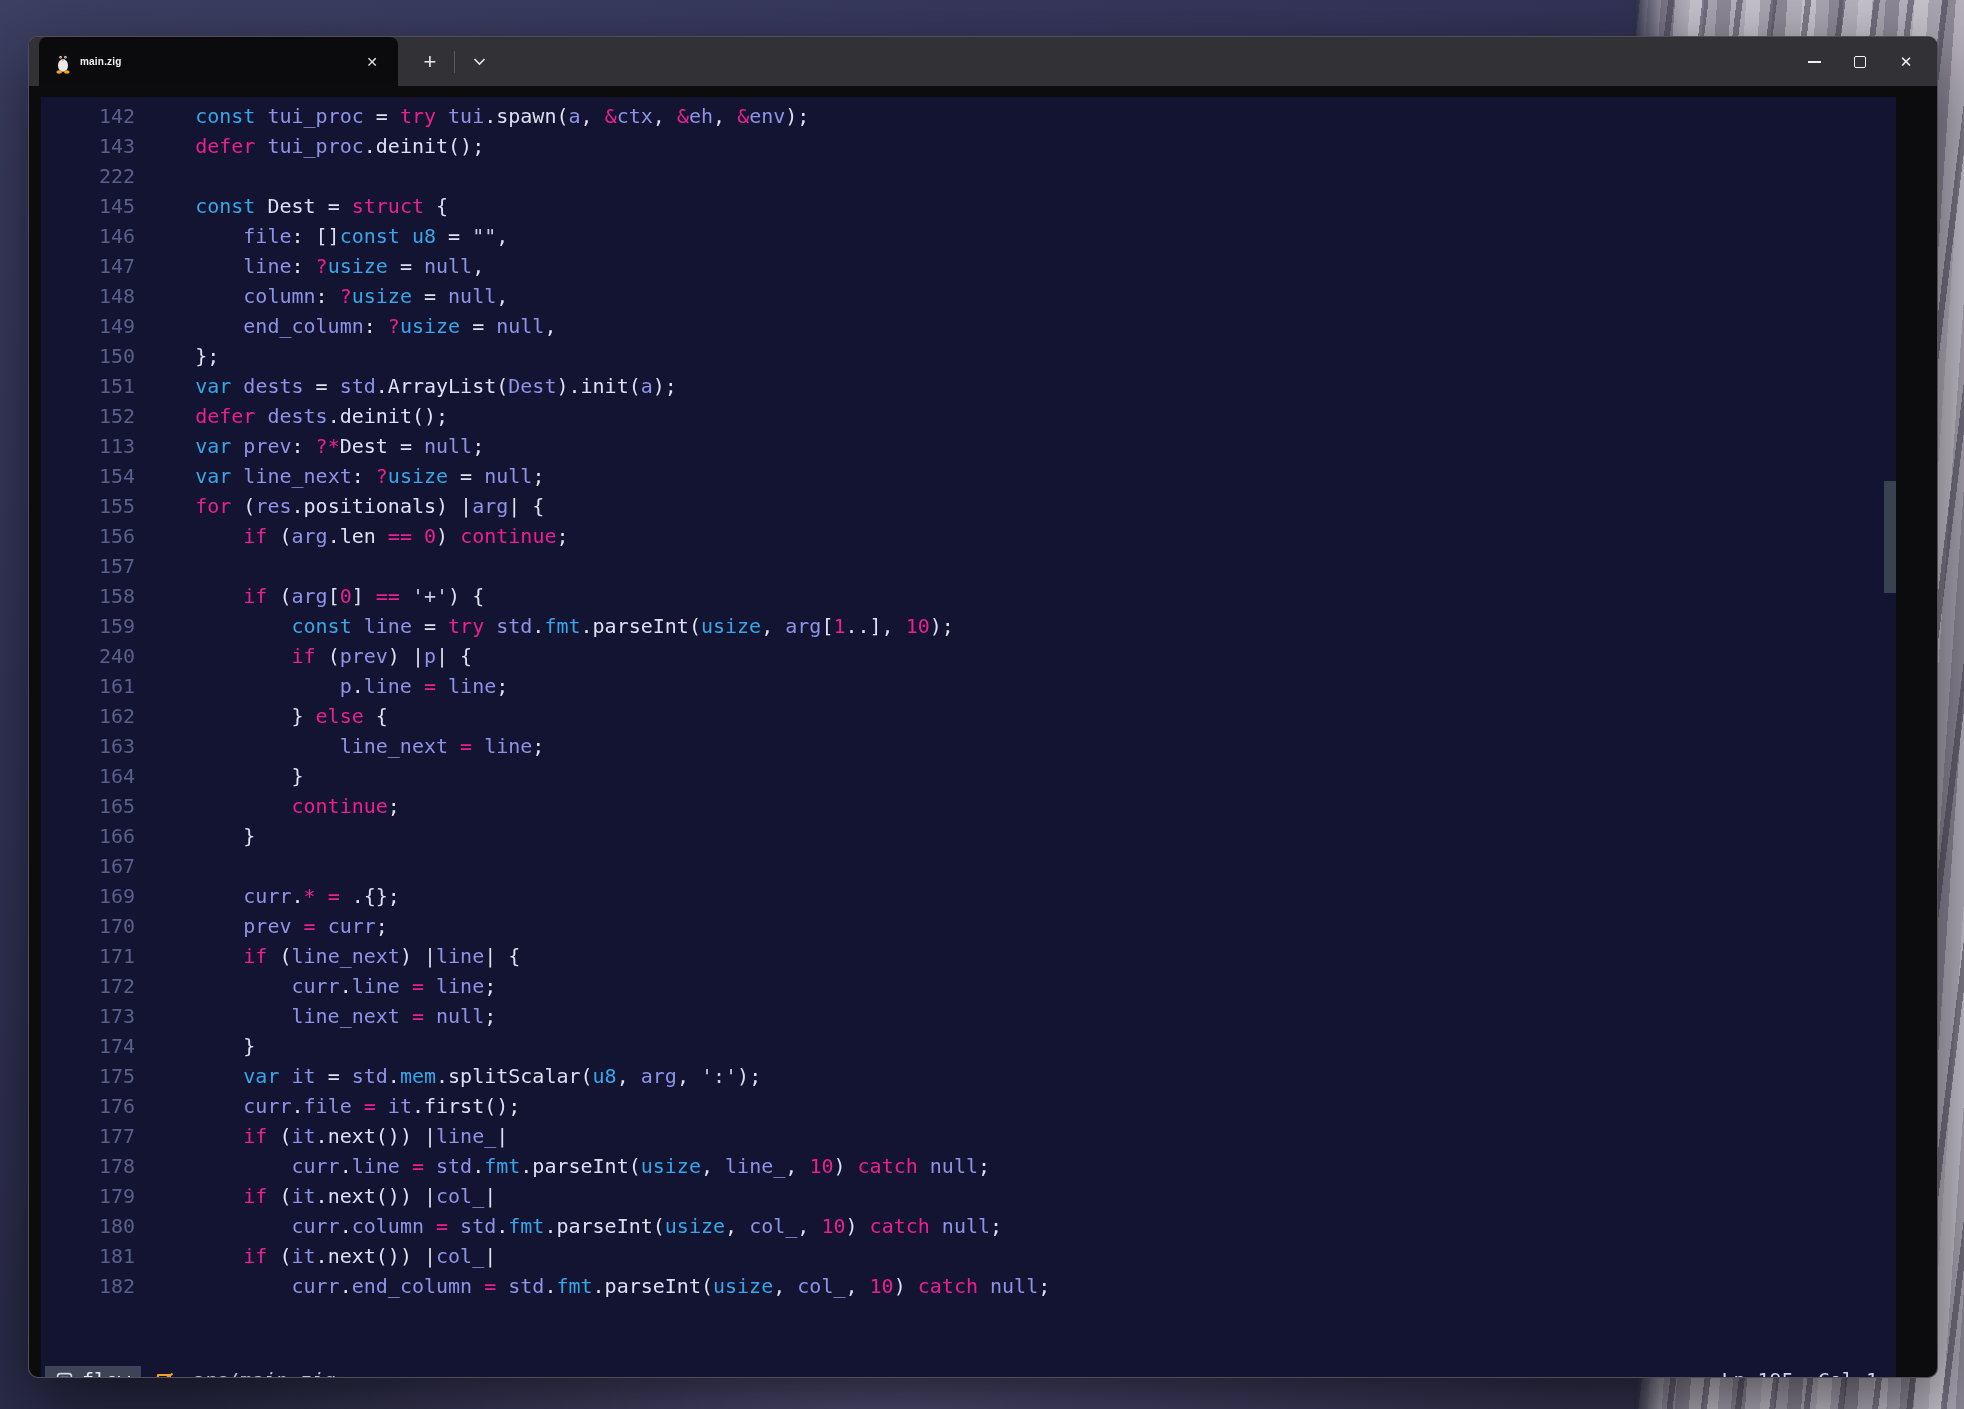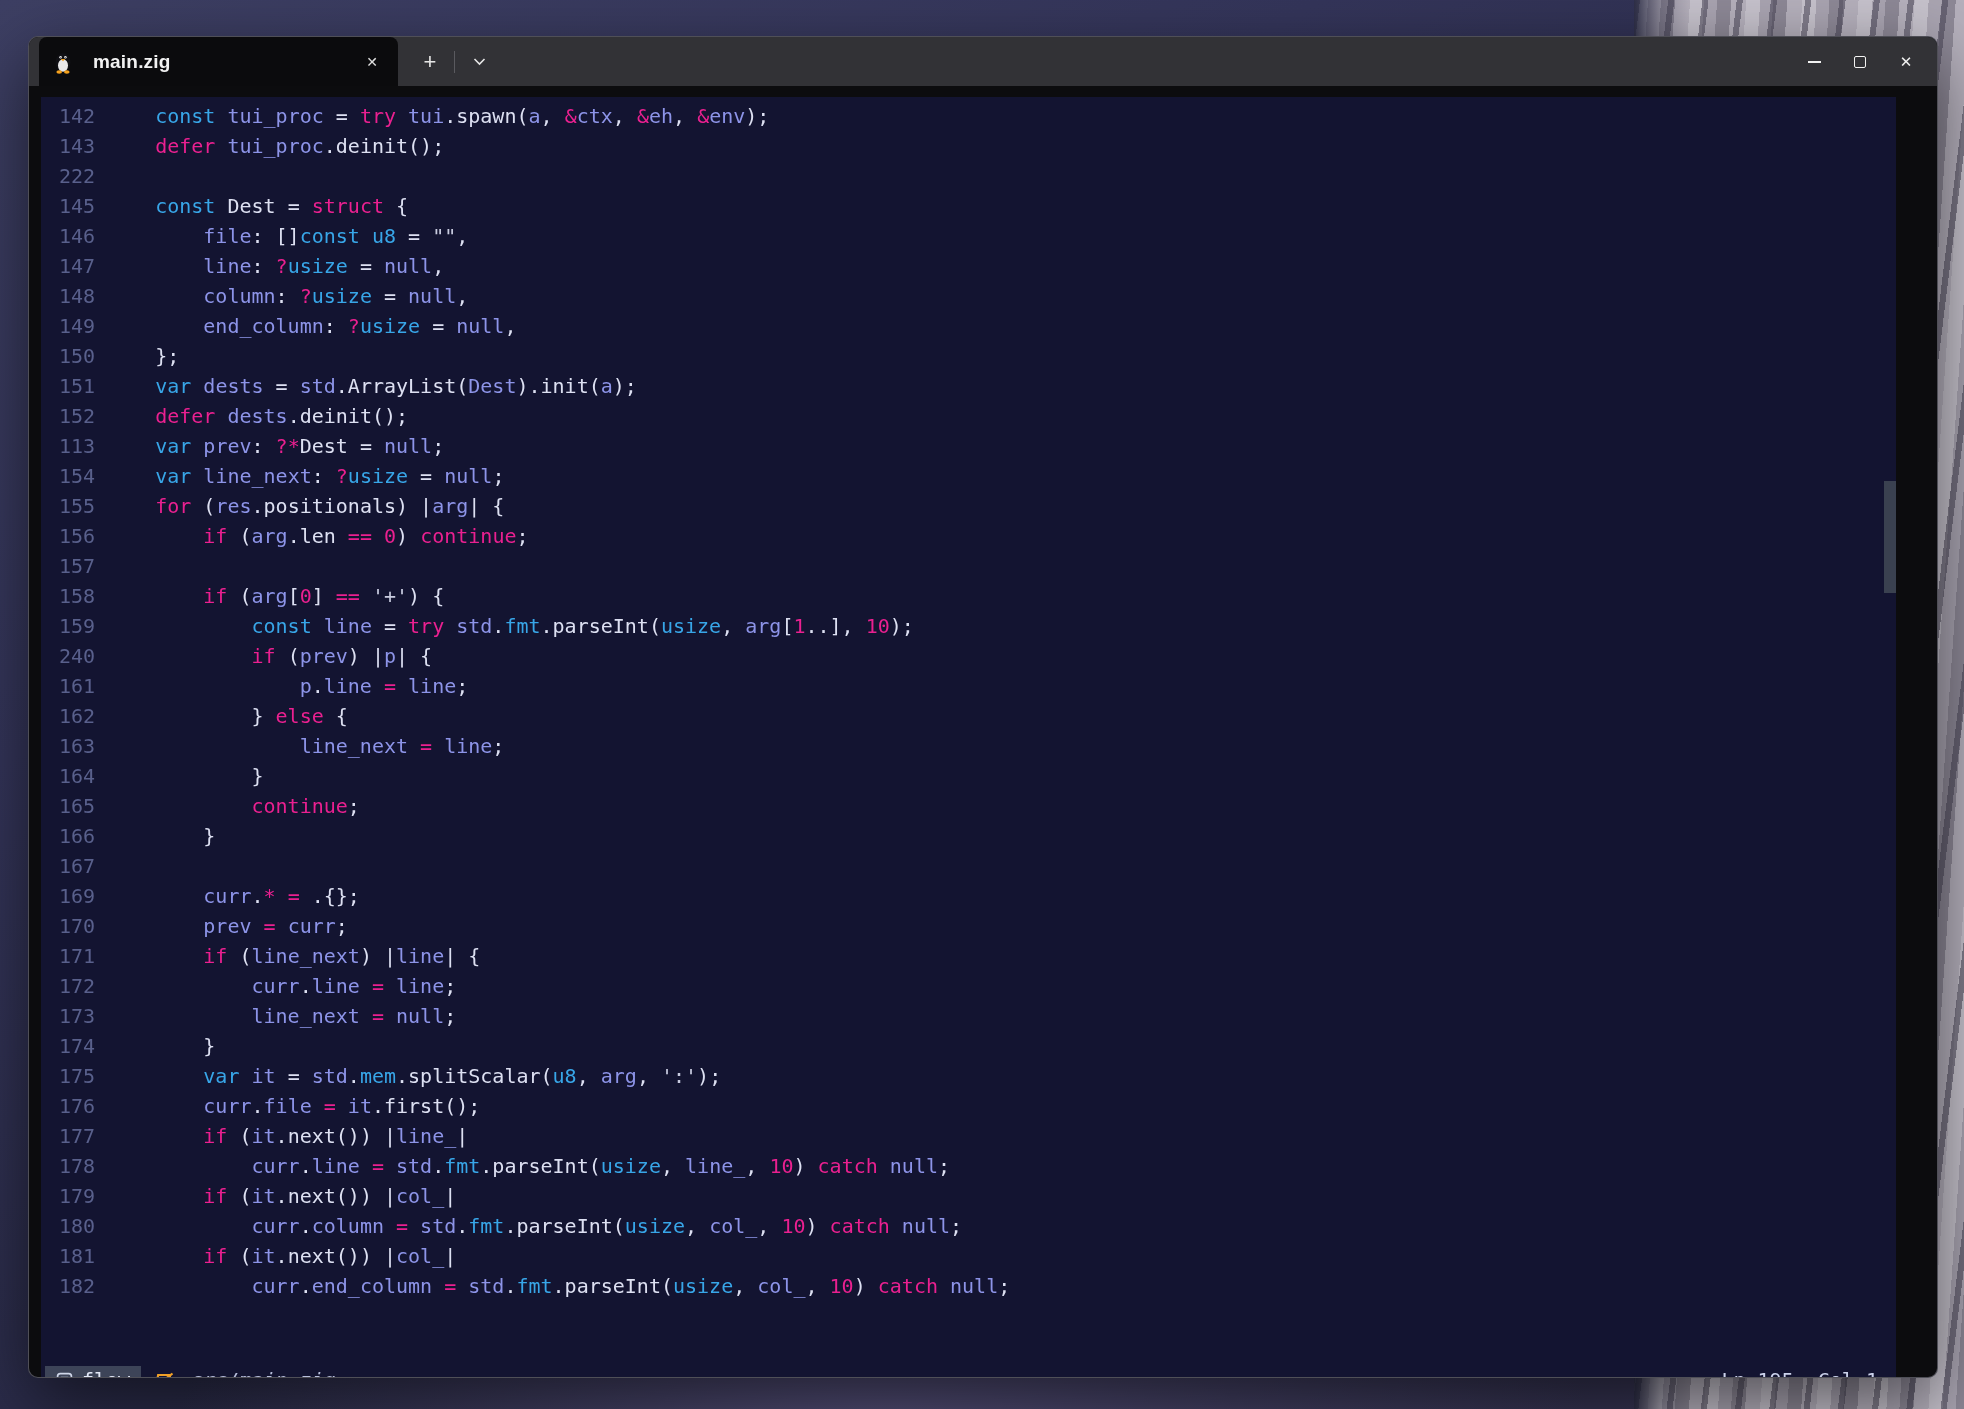--- a/index.html
+++ b/index.html
@@ -23,38 +23,38 @@
   
   .window { position:absolute; left:28px; top:36px; width:1910px; height:1342px;
     background:#0c0c0e; border-radius:10px; border:1px solid rgba(135,135,148,0.55);
     box-shadow:0 24px 70px rgba(0,0,0,0.55); overflow:hidden; }
 
   
   .titlebar { position:relative; height:49px; background:#323236; display:flex; align-items:stretch; }
   .tab { margin-left:10px; width:359px; background:#0b0b0d; border-radius:8px 8px 0 0;
     display:flex; align-items:center; padding:0 14px; cursor:default; }
   .tab-icon { width:20px; height:24px; flex:0 0 auto; }
-  .tab-title { margin-left:20px; color:#f2f2f2; font-size:19px; font-weight:600; letter-spacing:0.2px; }
+  .tab-title { margin-left:7px; color:#f2f2f2; font-size:10px; font-weight:600; letter-spacing:0.2px; }
   .tab-close { margin-left:auto; color:#e0e0e0; font-size:14px; padding:2px 6px; }
   .tb-btn { display:flex; align-items:center; justify-content:center; width:32px; color:#e6e6e6; }
   .newtab { margin-left:16px; font-size:22px; font-weight:300; }
   .tb-sep { width:1px; height:22px; background:#5a5a5f; align-self:center; margin:0 8px; }
   .tb-spacer { flex:1; }
   .win-controls { display:flex; align-items:stretch; margin-right:8px; }
   .win-btn { width:46px; display:flex; align-items:center; justify-content:center; color:#f2f2f2; }
   .glyph-min { width:13px; height:2px; background:#f2f2f2; }
   .glyph-max { width:12px; height:12px; border:1.4px solid #f2f2f2; border-radius:2px; }
   .glyph-close { font-size:15px; }
 
   
   .editor { position:absolute; left:12px; top:60px; width:1855px; height:1296px;
     background:#131431; font-family:"DejaVu Sans Mono", monospace; }
   .code-area { position:absolute; left:0; top:0; right:0; bottom:27px; padding-top:4px; overflow:hidden; }
   .code-line { display:flex; height:30px; line-height:30px; font-size:20px; }
-  .ln { width:54px; text-align:right; color:#59608c; flex:0 0 auto; }
+  .ln { width:54px; text-align:right; color:#59608c; flex:0 0 auto;margin-left:40px; }
   .toks { padding-left:12px; white-space:pre; }
   .tk-c { color:#38a6e8;margin-top:40px; }
   .tk-p { color:#ea2090; }
   .tk-v { color:#8d94e8; }
   .tk-w { color:#dde0f2; }
   .tk-s { color:#c9cce0; }
 
   .scroll-thumb { position:absolute; right:0; top:384px; width:12px; height:112px; background:#3a4150; }
 
   

